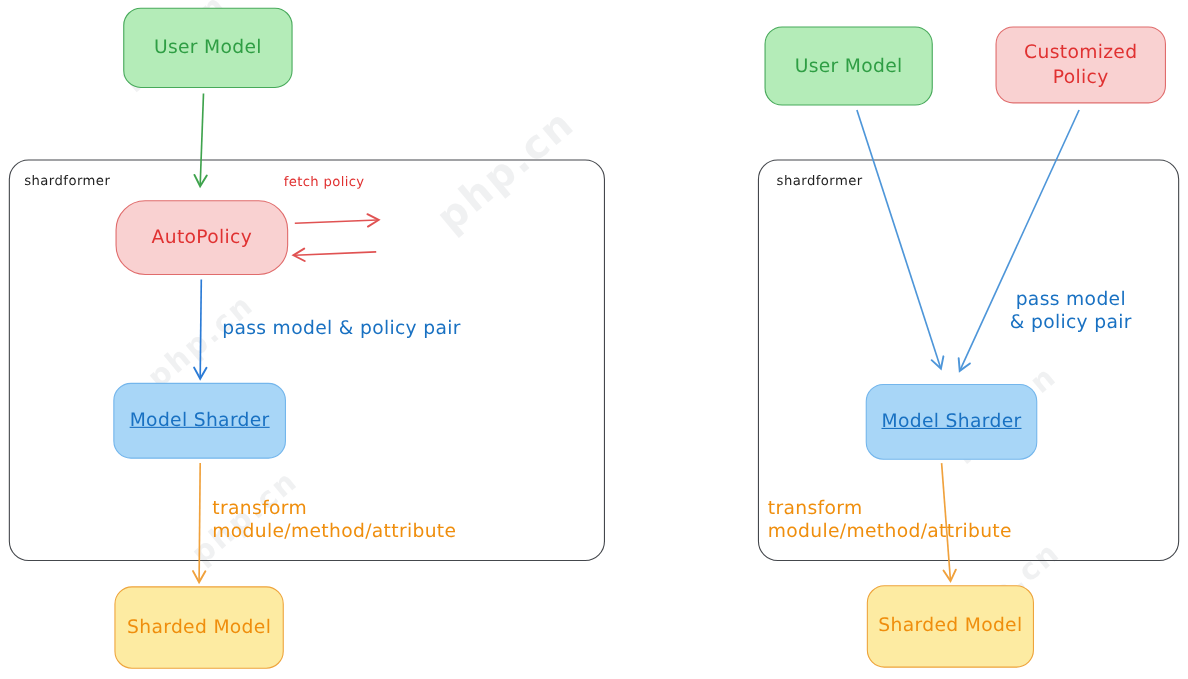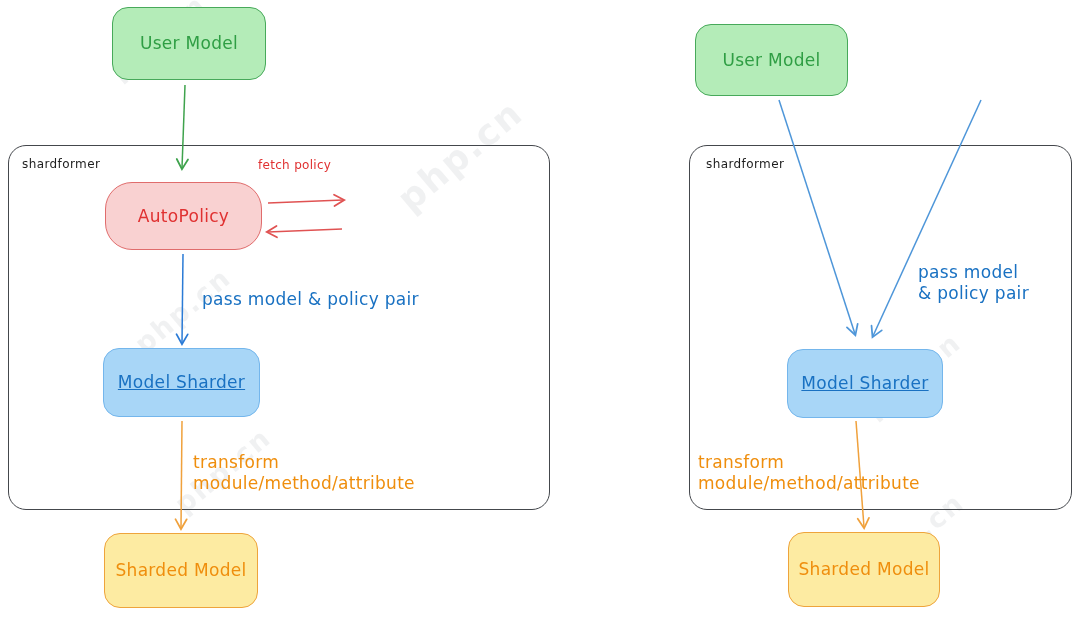--- a/index.html
+++ b/index.html
@@ -27,21 +27,21 @@
   }
   .frame-label{
     position:absolute;font-size:12px;color:var(--frame_text);letter-spacing:.4px;
   }
   .edge-label{
     position:absolute;font-size:17px;letter-spacing:.3px;line-height:1.25;
     white-space:pre-line;
   }
   .edge-label.green{color:var(--green_text);}
   .edge-label.red{color:var(--red_text);font-size:12px;}
-  .edge-label.blue{color:var(--blue_text);}
+  .edge-label.blue{color:var(--blue_text);text-align:center;}
   .edge-label.orange{color:var(--yellow_text);margin-top:16px;}
 
   .wm{
     position:absolute;font-size:27px;font-weight:bold;color:#9aa0a6;
     opacity:.14;transform:rotate(-40deg);pointer-events:none;letter-spacing:2px;
   }
   .wm.big{font-size:36px;}
 
   .brand{position:absolute;left:903px;top:541px;width:175px;height:64px;pointer-events:none;}
   .bubble{
@@ -115,20 +115,21 @@
   <div class="node red" style="left:105px;top:182px;width:157px;height:68px;border-radius:27px;">AutoPolicy</div>
   <div class="node blue" style="left:103px;top:348px;width:157px;height:69px;">Model Sharder</div>
   <div class="node yellow" style="left:104px;top:533px;width:154px;height:75px;">Sharded Model</div>
 
   <div class="edge-label red" style="left:258px;top:158px;">fetch policy</div>
   <div class="edge-label blue" style="left:202px;top:289px;">pass model &amp; policy pair</div>
   <div class="edge-label orange" style="left:193px;top:436px;">transform
 module/method/attribute</div>
 
   <div class="node green" style="left:695px;top:24px;width:153px;height:72px;">User Model</div>
+  <div class="node red" style="left:905px;top:24px;width:155px;height:70px;">Customized Policy</div>
   <div class="node blue" style="left:787px;top:349px;width:156px;height:69px;">Model Sharder</div>
   <div class="node yellow" style="left:788px;top:532px;width:152px;height:75px;">Sharded Model</div>
 
   <div class="edge-label blue" style="left:918px;top:262px;">pass model
 &amp; policy pair</div>
   <div class="edge-label orange" style="left:698px;top:436px;">transform
 module/method/attribute</div>
 
 
 </div>

